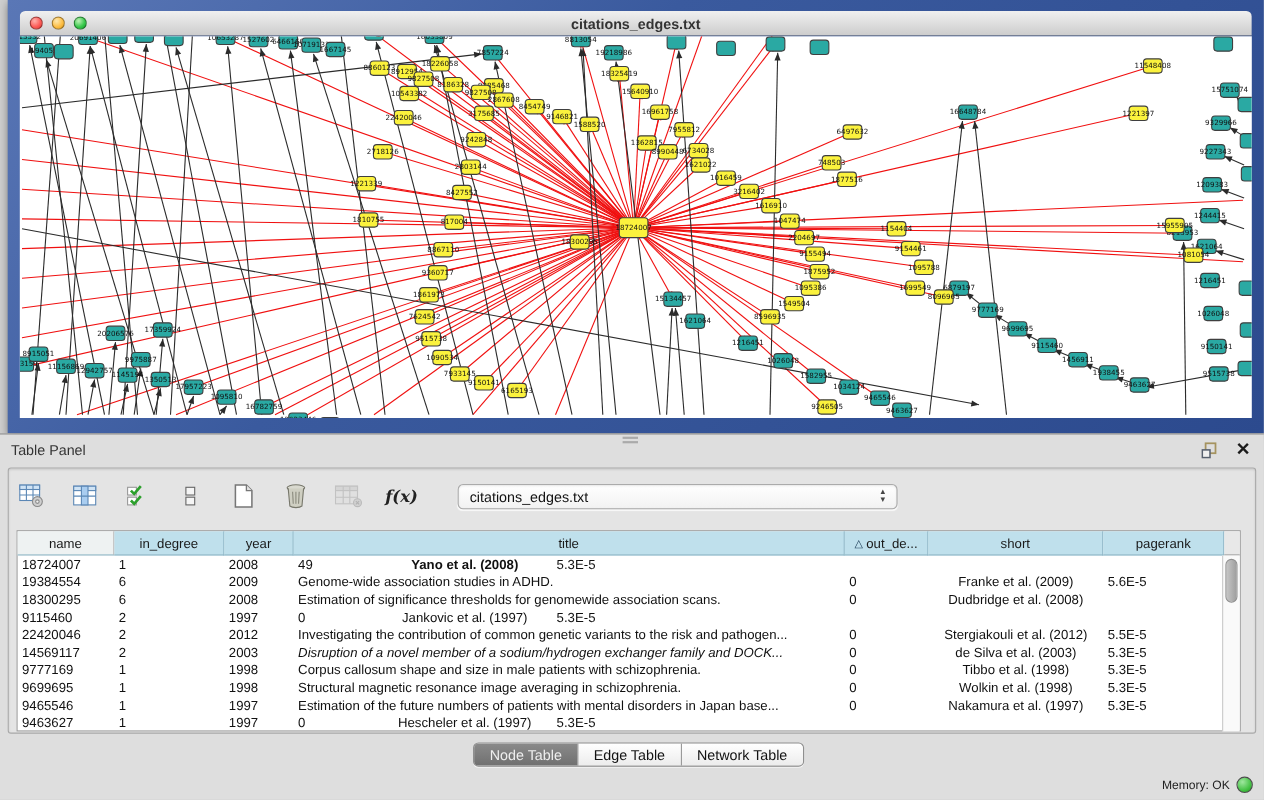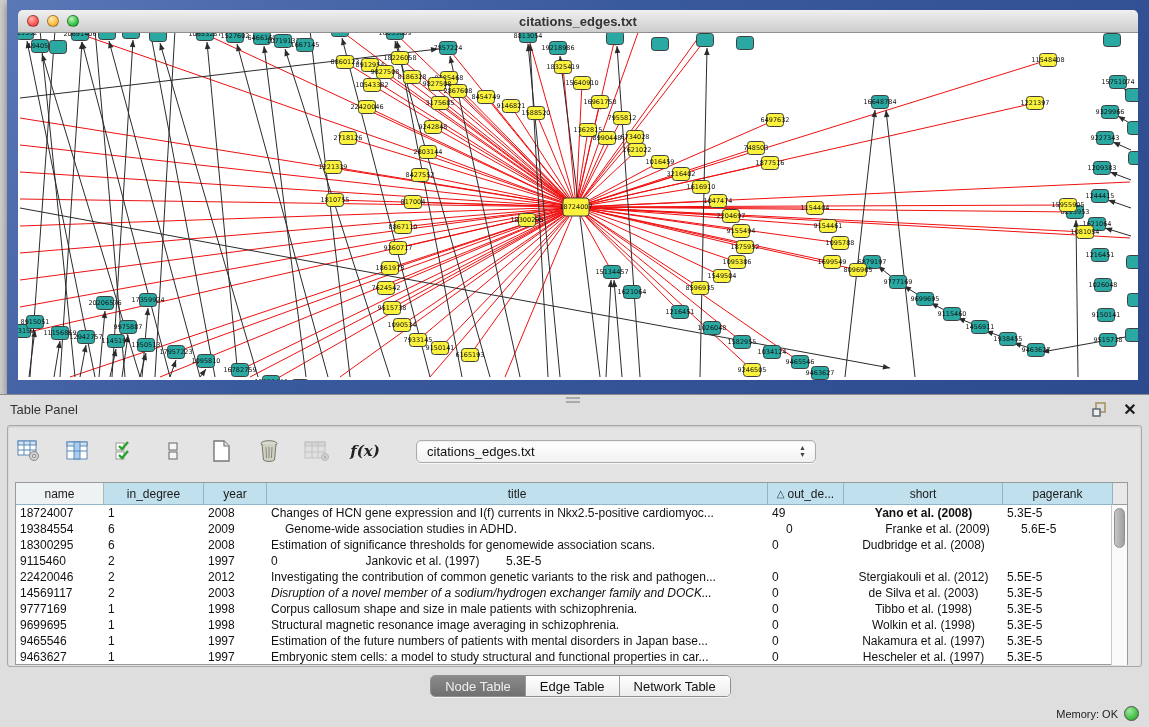--- a/index.html
+++ b/index.html
@@ -728,30 +728,29 @@
             <div class="th" style="width: 110px;">
               <span>pagerank</span>
             </div>
             <div class="th-gutter"></div>
           </div>
         <div class="tbl-body" id="tbl-body">
             <div class="tr">
               <div class="td" style="width: 88px;">18724007</div>
               <div class="td" style="width: 100px;">1</div>
               <div class="td" style="width: 63px;">2008</div>
-              <div class="td" style="width: 501px;">Changes of HCN gene expression and I(f) currents in Nkx2.5-positive cardiomyoc...</div>
               <div class="td" style="width: 76px;">49</div>
               <div class="td center" style="width: 159px; font-weight: bold;">Yano et al. (2008)</div>
               <div class="td" style="width: 110px;">5.3E-5</div>
             </div>
             <div class="tr">
               <div class="td" style="width: 88px;">19384554</div>
               <div class="td" style="width: 100px;">6</div>
               <div class="td" style="width: 63px;">2009</div>
-              <div class="td" style="width: 501px; margin-left: 14px;">Genome-wide association studies in ADHD.</div>
+              <div class="td" style="width: 501px;">Genome-wide association studies in ADHD.</div>
               <div class="td" style="width: 76px;">0</div>
               <div class="td center" style="width: 159px;">Franke et al. (2009)</div>
               <div class="td" style="width: 110px;">5.6E-5</div>
             </div>
             <div class="tr">
               <div class="td" style="width: 88px;">18300295</div>
               <div class="td" style="width: 100px;">6</div>
               <div class="td" style="width: 63px;">2008</div>
               <div class="td" style="width: 501px;">Estimation of significance thresholds for genomewide association scans.</div>
               <div class="td" style="width: 76px;">0</div>
@@ -808,21 +807,20 @@
               <div class="td" style="width: 63px;">1997</div>
               <div class="td" style="width: 501px;">Estimation of the future numbers of patients with mental disorders in Japan base...</div>
               <div class="td" style="width: 76px;">0</div>
               <div class="td center" style="width: 159px;">Nakamura et al. (1997)</div>
               <div class="td" style="width: 110px;">5.3E-5</div>
             </div>
             <div class="tr">
               <div class="td" style="width: 88px;">9463627</div>
               <div class="td" style="width: 100px;">1</div>
               <div class="td" style="width: 63px;">1997</div>
-              <div class="td" style="width: 501px;">Embryonic stem cells: a model to study structural and functional properties in car...</div>
               <div class="td" style="width: 76px;">0</div>
               <div class="td center" style="width: 159px;">Hescheler et al. (1997)</div>
               <div class="td" style="width: 110px;">5.3E-5</div>
             </div>
           </div>
         <div class="vscroll">
             <div class="vthumb"></div>
           </div>
       </div>
     </div>

